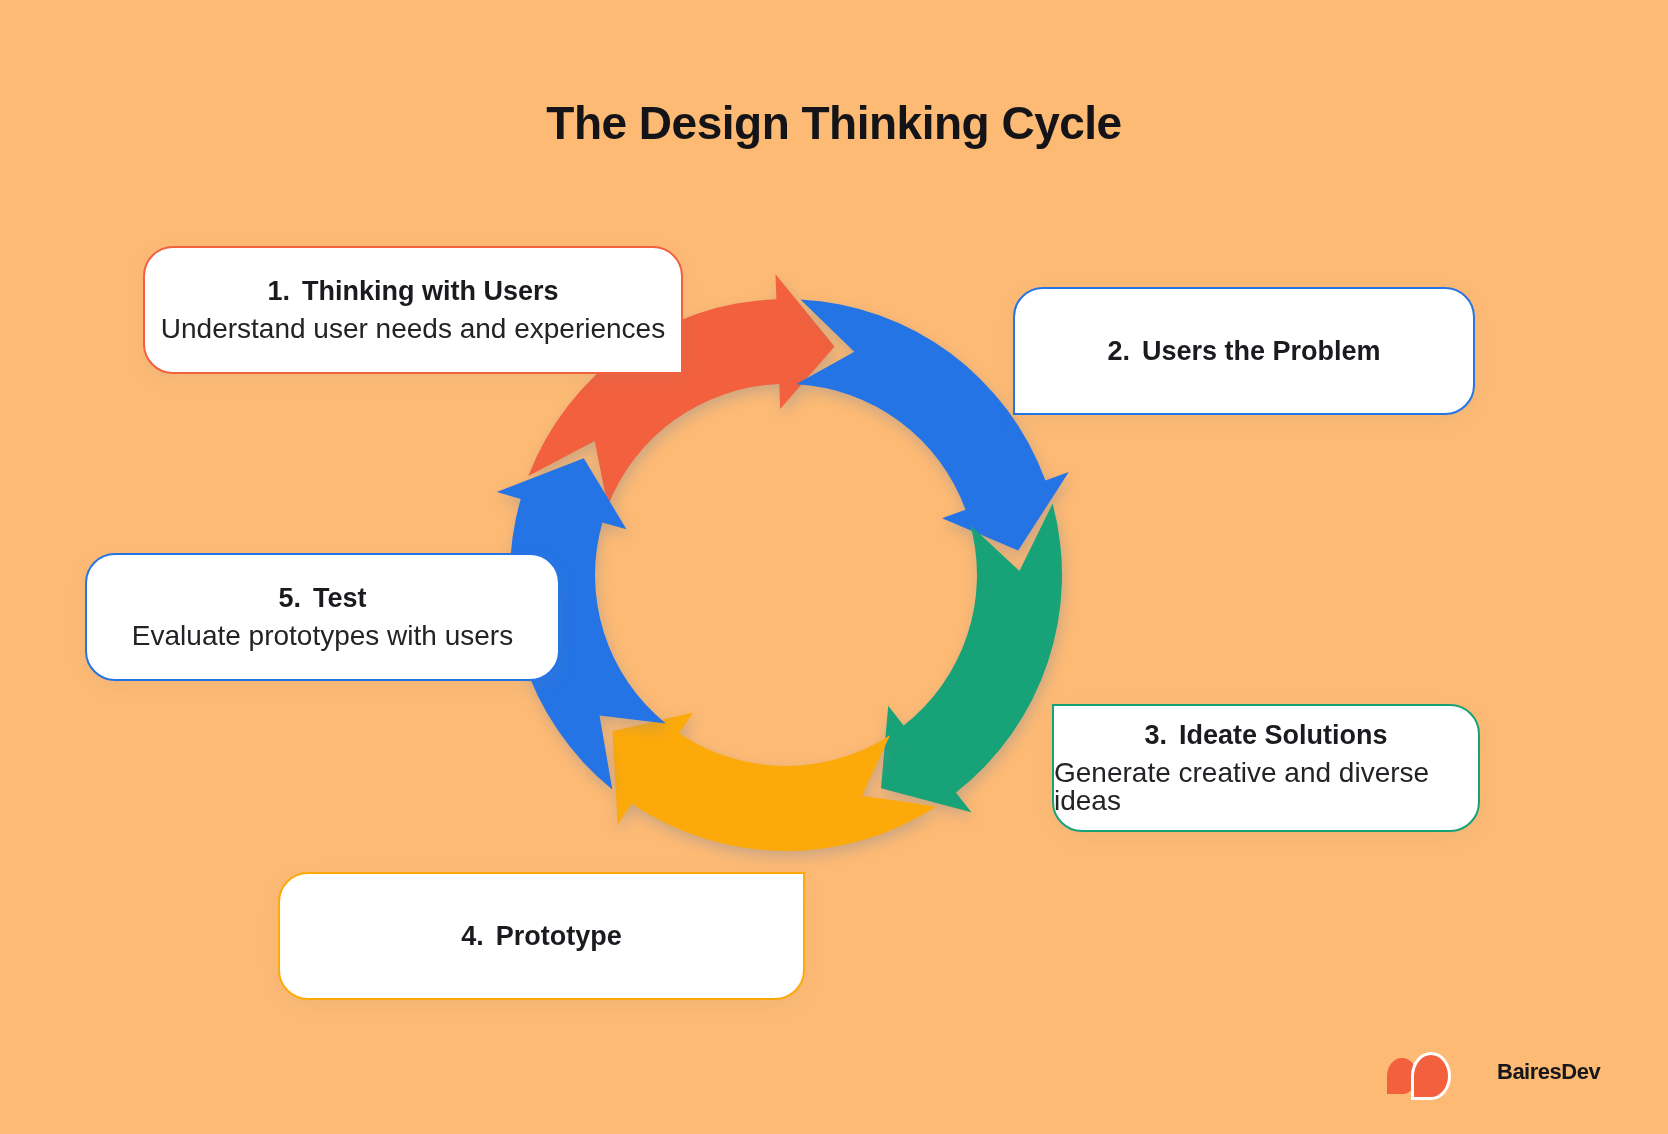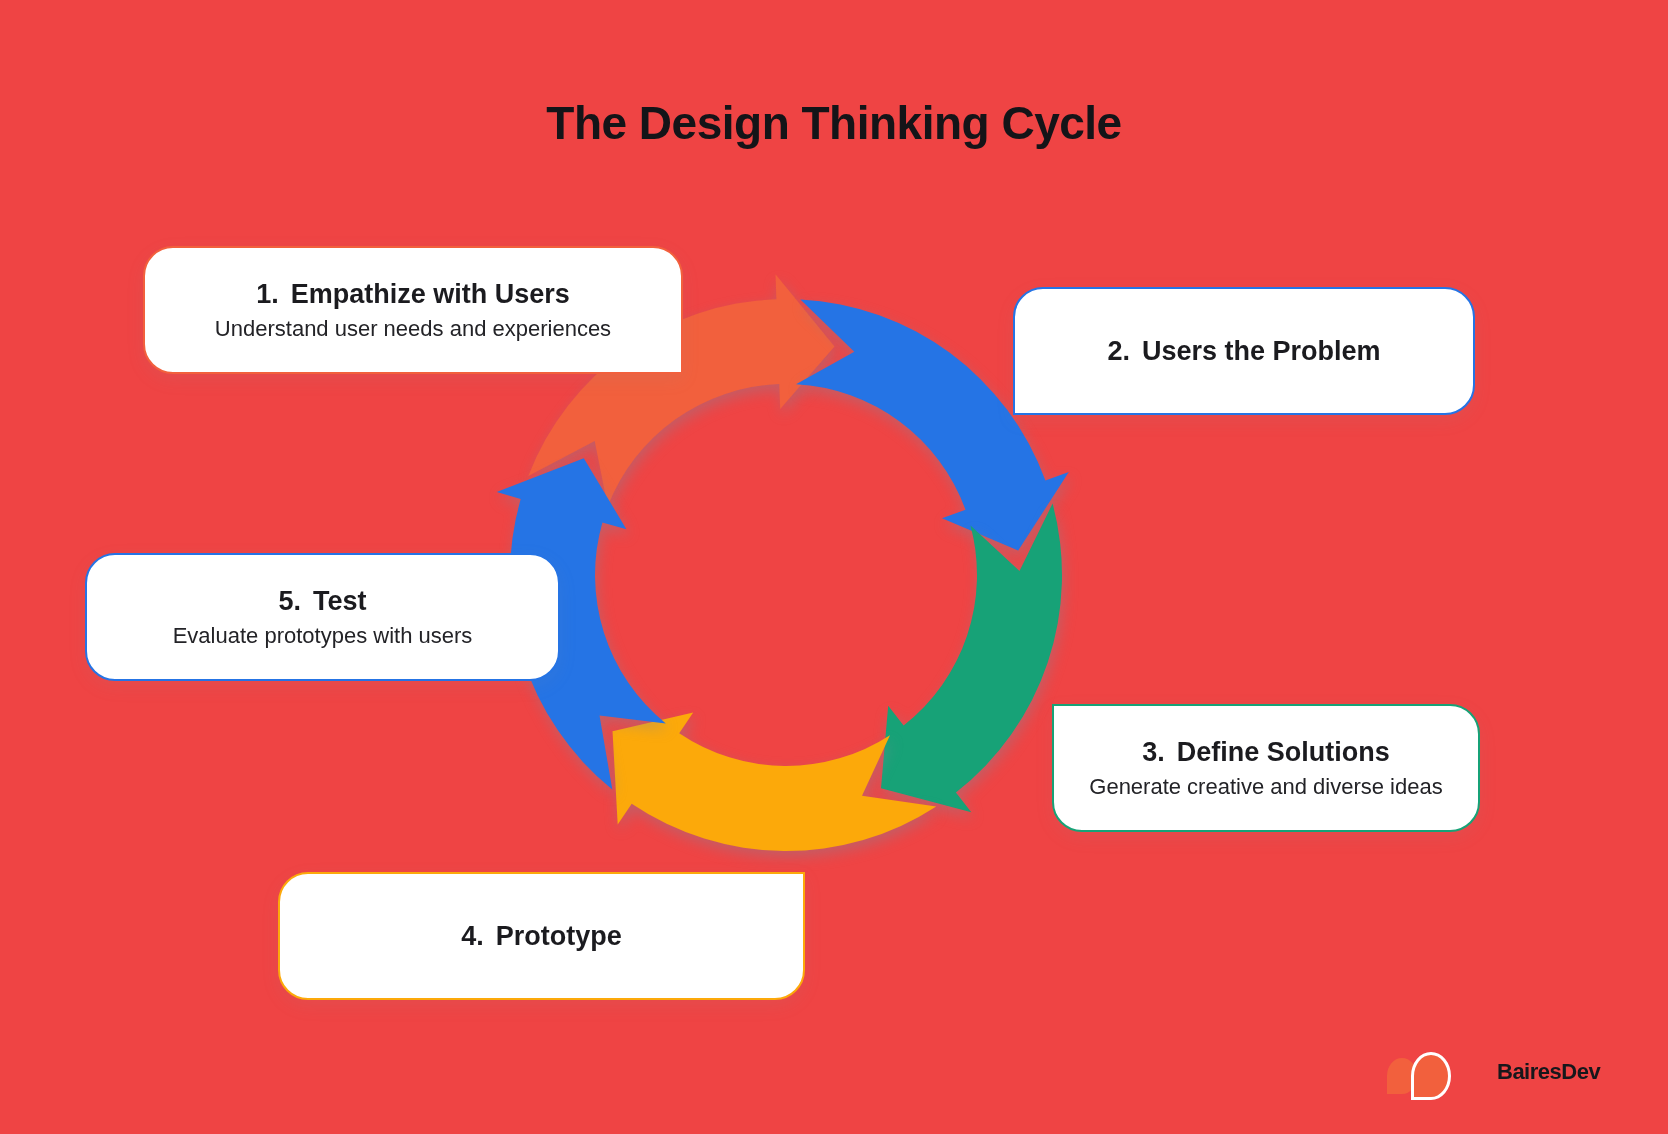--- a/index.html
+++ b/index.html
@@ -1,17 +1,17 @@
 <!DOCTYPE html>
 <html><head>
 <meta charset="utf-8">
 <style>
   html,body{margin:0;padding:0;background:#ffffff;}
   .canvas{
-    position:relative;width:1668px;height:1134px;background:#ef4444;
+    position:relative;width:1668px;height:1134px;background:#fdba74;
     font-family:"Liberation Sans",sans-serif;overflow:hidden;
   }
   .page-title{
     position:absolute;left:0;top:96px;width:100%;margin:0;
     text-align:center;font-size:46px;font-weight:700;letter-spacing:-0.5px;
     color:#141418;
   }
   #cycle-svg{position:absolute;left:0;top:0;width:1668px;height:1134px;}
   .seg{filter:drop-shadow(2px 6px 7px rgba(125,135,155,0.38));}
   .step-box{
@@ -23,21 +23,21 @@
   }
   .step-box.sq-br{border-bottom-right-radius:0;}
   .step-box.sq-bl{border-bottom-left-radius:0;}
   .step-box.sq-tl{border-top-left-radius:0;}
   .step-box.sq-tr{border-top-right-radius:0;}
   .step-title{
     font-size:27px;font-weight:700;color:#1b1b1f;line-height:1;
     display:flex;align-items:baseline;
   }
   .step-num{margin-right:12px;}
-  .step-sub{font-size:22px;color:#232327;line-height:1;}
+  .step-sub{font-size:28px;color:#232327;line-height:1;}
   #box-1{left:143px;top:246px;width:540px;height:128px;}
   #box-2{left:1013px;top:287px;width:462px;height:128px;}
   #box-3{left:1052px;top:704px;width:428px;height:128px;}
   #box-4{left:278px;top:872px;width:527px;height:128px;}
   #box-5{left:85px;top:553px;width:475px;height:128px;}
   .brand{
     position:absolute;left:1385px;top:1046px;height:52px;
     display:flex;align-items:center;
   }
   .brand-mark{position:relative;width:62px;height:48px;margin-right:10px;}
@@ -60,36 +60,36 @@
       <path d="M 528.3 476.1 A 276 276 0 0 1 776.4 299.2 L 775.5 274.2 L 834.5 346.6 L 780.2 409.1 L 779.3 384.1 A 191 191 0 0 0 607.7 506.6 L 594.7 441.1 Z" fill="#F2603D" class="seg"></path>
       <path d="M 800.4 299.4 A 276 276 0 0 1 1045.4 480.6 L 1068.8 472.1 L 1018.2 550.6 L 942.0 518.2 L 965.5 509.7 A 191 191 0 0 0 796.0 384.3 L 854.3 351.7 Z" fill="#2574E5" class="seg"></path>
       <path d="M 1052.6 503.6 A 276 276 0 0 1 955.9 792.5 L 971.3 812.2 L 881.0 788.3 L 888.2 705.8 L 903.6 725.5 A 191 191 0 0 0 970.5 525.6 L 1019.5 570.9 Z" fill="#17A277" class="seg"></path>
       <path d="M 936.3 806.5 A 276 276 0 0 1 631.7 803.8 L 617.7 824.5 L 612.5 731.2 L 693.2 712.6 L 679.2 733.3 A 191 191 0 0 0 890.0 735.2 L 862.0 795.8 Z" fill="#FCA90A" class="seg"></path>
       <path d="M 612.3 789.5 A 276 276 0 0 1 520.7 498.9 L 496.7 492.0 L 583.8 458.3 L 626.4 529.2 L 602.4 522.4 A 191 191 0 0 0 665.8 723.4 L 599.5 715.5 Z" fill="#2574E5" class="seg"></path>
     </svg>
 
   <div class="step-box sq-br" id="box-1" style="border-color: rgb(242, 96, 61);">
     <div class="step-title">
       <span class="step-num">1.</span>
-      <span>Empathize with Users</span>
+      <span>Thinking with Users</span>
     </div>
     <div class="step-sub">Understand user needs and experiences</div>
   </div>
 
   <div class="step-box sq-bl" id="box-2" style="border-color: rgb(37, 116, 229);">
     <div class="step-title">
       <span class="step-num">2.</span>
       <span>Users the Problem</span>
     </div>
   </div>
 
   <div class="step-box sq-tl" id="box-3" style="border-color: rgb(23, 162, 119);">
     <div class="step-title">
       <span class="step-num">3.</span>
-      <span>Define Solutions</span>
+      <span>Ideate Solutions</span>
     </div>
     <div class="step-sub">Generate creative and diverse ideas</div>
   </div>
 
   <div class="step-box sq-tr" id="box-4" style="border-color: rgb(252, 169, 10);">
     <div class="step-title">
       <span class="step-num">4.</span>
       <span>Prototype</span>
     </div>
   </div>

